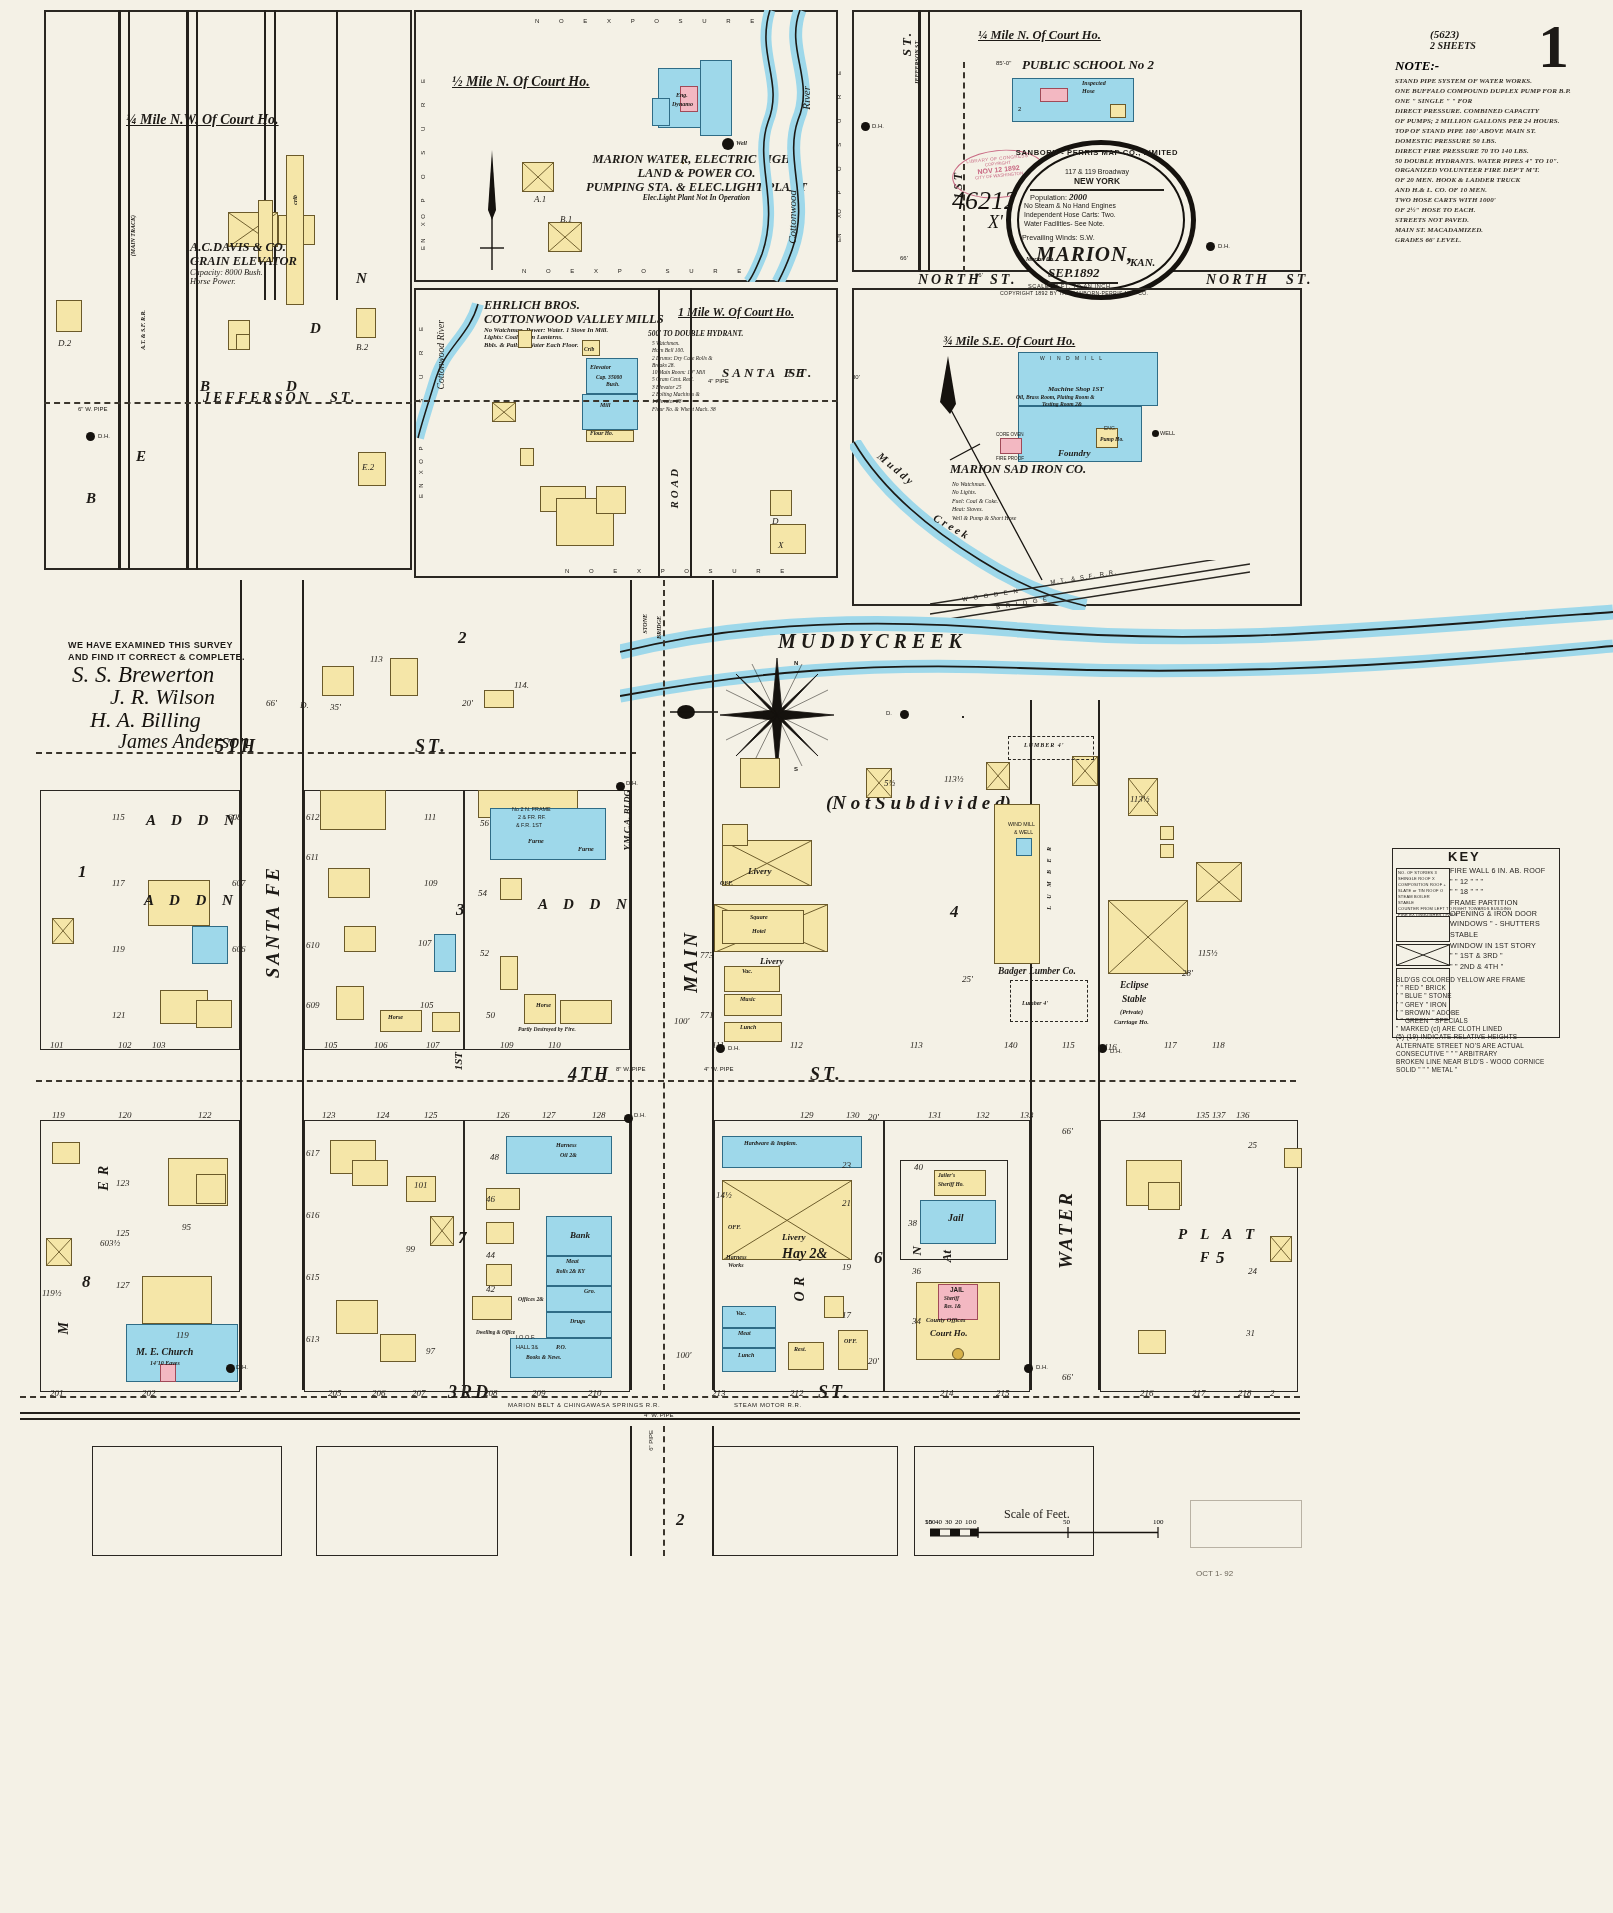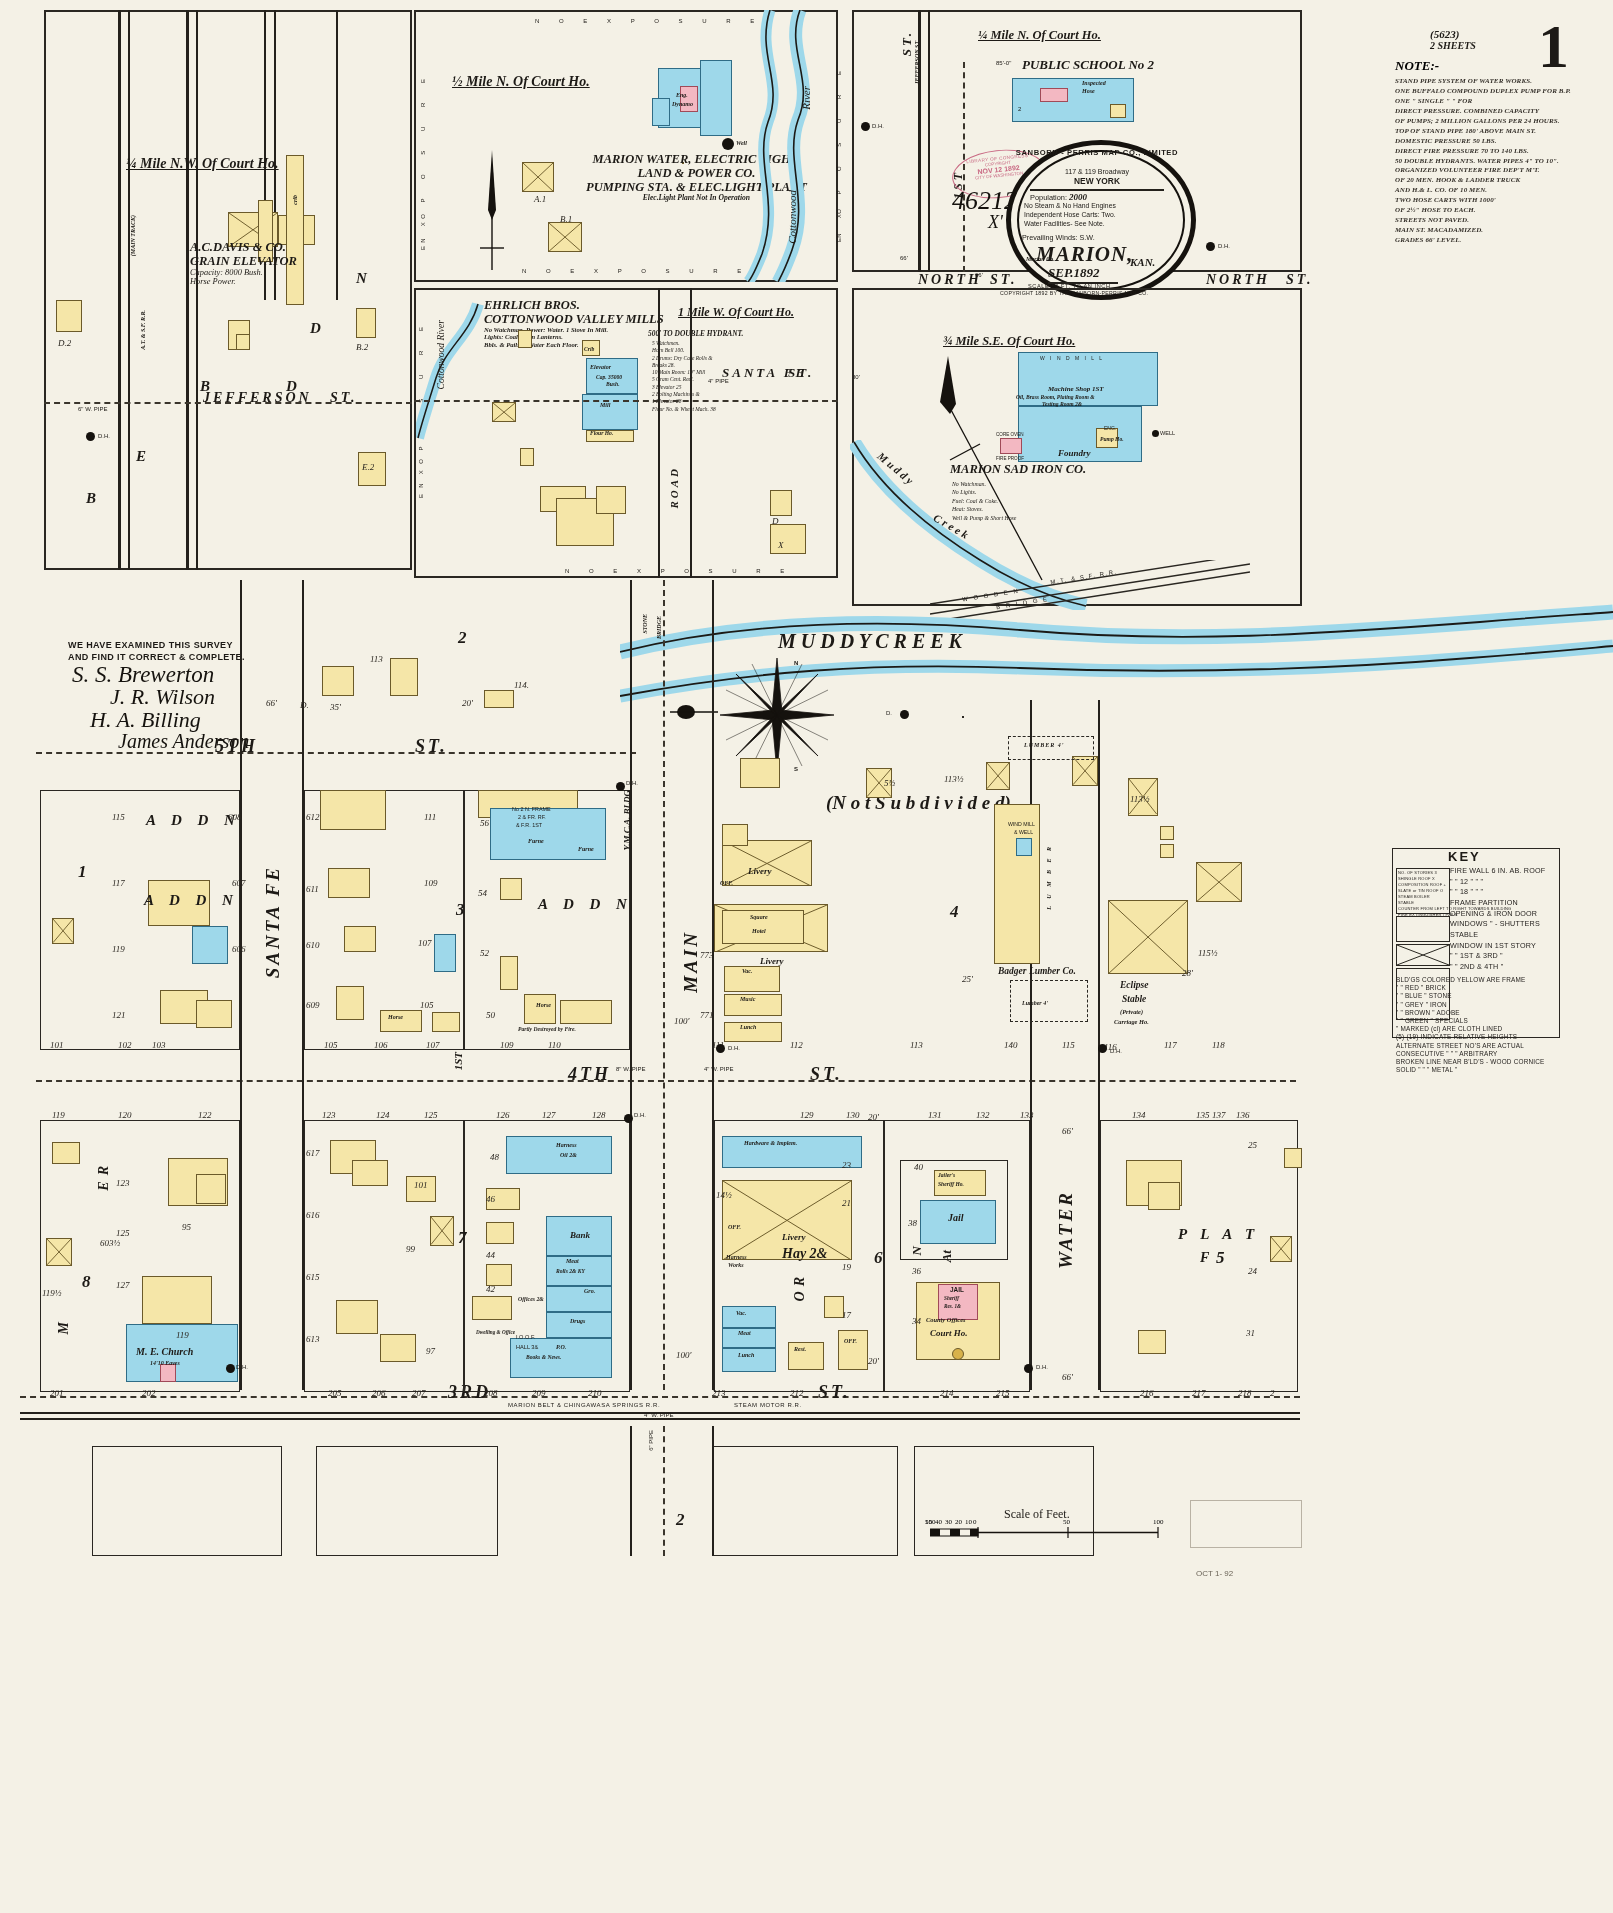--- a/index.html
+++ b/index.html
@@ -39,21 +39,21 @@
   <div class="blk" style="left:44px;top:10px;width:368px;height:560px;border-width:2.2px;"></div>
 
   <div class="thick" style="left:118px;top:10px;width:3px;height:560px;"></div>
   <div class="thick" style="left:128px;top:10px;width:2px;height:560px;"></div>
   <div class="thick" style="left:186px;top:10px;width:3px;height:560px;"></div>
   <div class="thick" style="left:196px;top:10px;width:2px;height:560px;"></div>
   <div class="thick" style="left:264px;top:10px;width:2px;height:290px;"></div>
   <div class="thick" style="left:274px;top:10px;width:2px;height:290px;"></div>
   <div class="thick" style="left:336px;top:10px;width:2px;height:290px;"></div>
 
-  <div class="lbl hdr" style="left:126px;top:112px;font-size:14px;margin-top:44px;">¼ Mile N.W. Of Court Ho.</div>
+  <div class="lbl hdr" style="left:126px;top:112px;font-size:14px;">¼ Mile N.W. Of Court Ho.</div>
 
   <div class="bld" style="left:228px;top:212px;width:50px;height:35px;">
     <svg class="xg" viewBox="0 0 50 35" preserveAspectRatio="none">
       <line x1="0" y1="0" x2="50" y2="35" stroke="#6b5a2a" stroke-width="1"></line>
       <line x1="50" y1="0" x2="0" y2="35" stroke="#6b5a2a" stroke-width="1"></line>
     </svg>
   </div>
   <div class="bld" style="left:278px;top:215px;width:37px;height:30px;"></div>
   <div class="bld" style="left:258px;top:200px;width:15px;height:62px;"></div>
   <div class="bld" style="left:286px;top:155px;width:18px;height:150px;"></div>
@@ -504,21 +504,21 @@
   <div class="bld" style="left:500px;top:878px;width:22px;height:22px;"></div>
   <div class="bld" style="left:500px;top:956px;width:18px;height:34px;"></div>
   <div class="bld" style="left:524px;top:994px;width:32px;height:30px;"></div>
   <div class="bld" style="left:560px;top:1000px;width:52px;height:24px;"></div>
   <div class="bld" style="left:432px;top:1012px;width:28px;height:20px;"></div>
   <div class="lbl num" style="left:424px;top:812px;">111</div>
   <div class="lbl num" style="left:424px;top:878px;">109</div>
   <div class="lbl num" style="left:418px;top:938px;">107</div>
   <div class="lbl num" style="left:420px;top:1000px;">105</div>
   <div class="lbl num" style="left:306px;top:812px;">612</div>
-  <div class="lbl num" style="left:306px;top:884px;">611</div>
+  <div class="lbl num" style="left:306px;top:852px;">611</div>
   <div class="lbl num" style="left:306px;top:940px;">610</div>
   <div class="lbl num" style="left:306px;top:1000px;">609</div>
   <div class="lbl num" style="left:324px;top:1040px;">105</div>
   <div class="lbl num" style="left:374px;top:1040px;font-family:Liberation Serif, serif;">106</div>
   <div class="lbl num" style="left:426px;top:1040px;">107</div>
   <div class="lbl num" style="left:500px;top:1040px;">109</div>
   <div class="lbl num" style="left:548px;top:1040px;">110</div>
   <div class="lbl num" style="left:480px;top:818px;">56</div>
   <div class="lbl num" style="left:478px;top:888px;">54</div>
   <div class="lbl num" style="left:480px;top:948px;">52</div>

